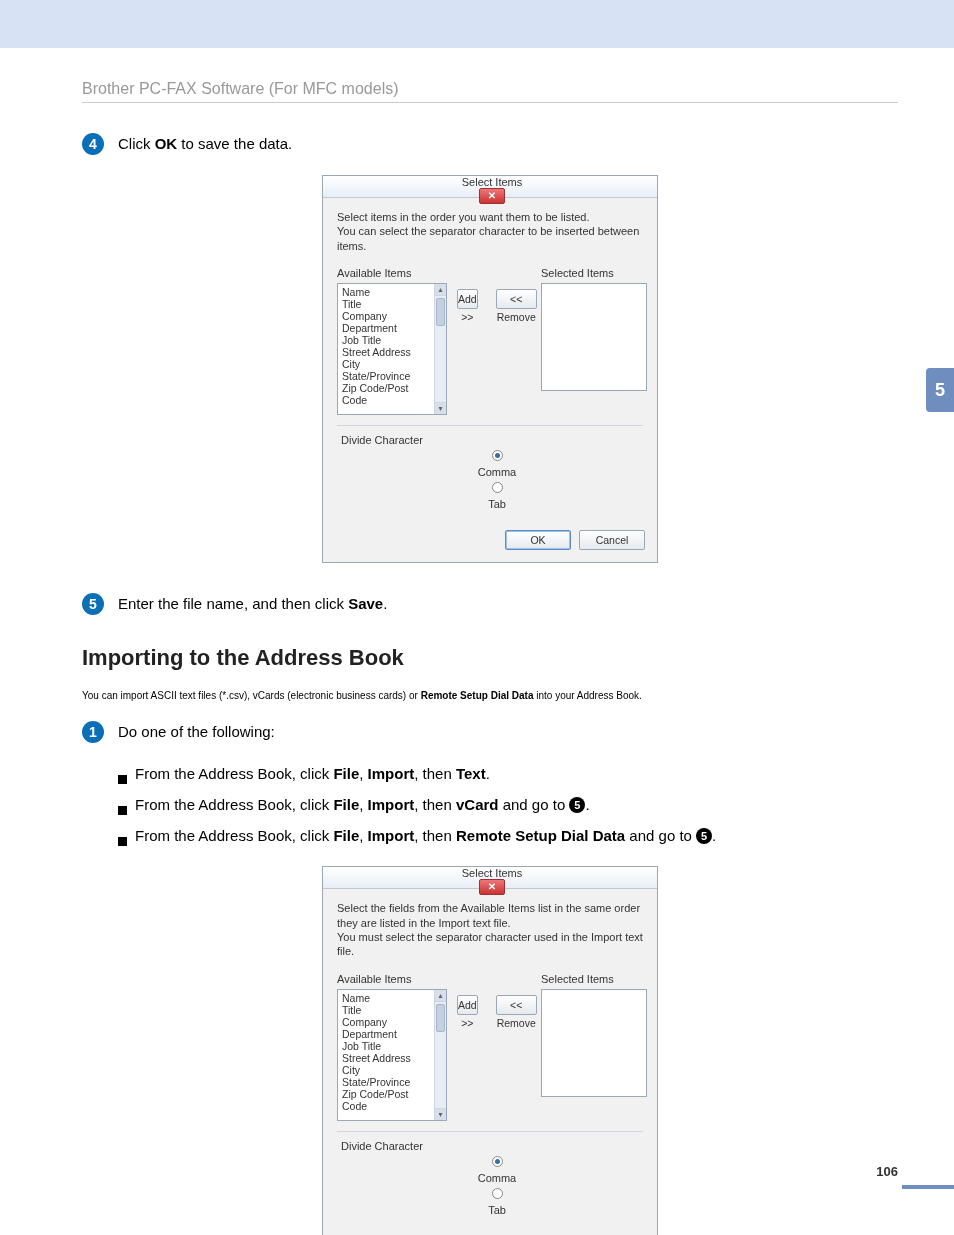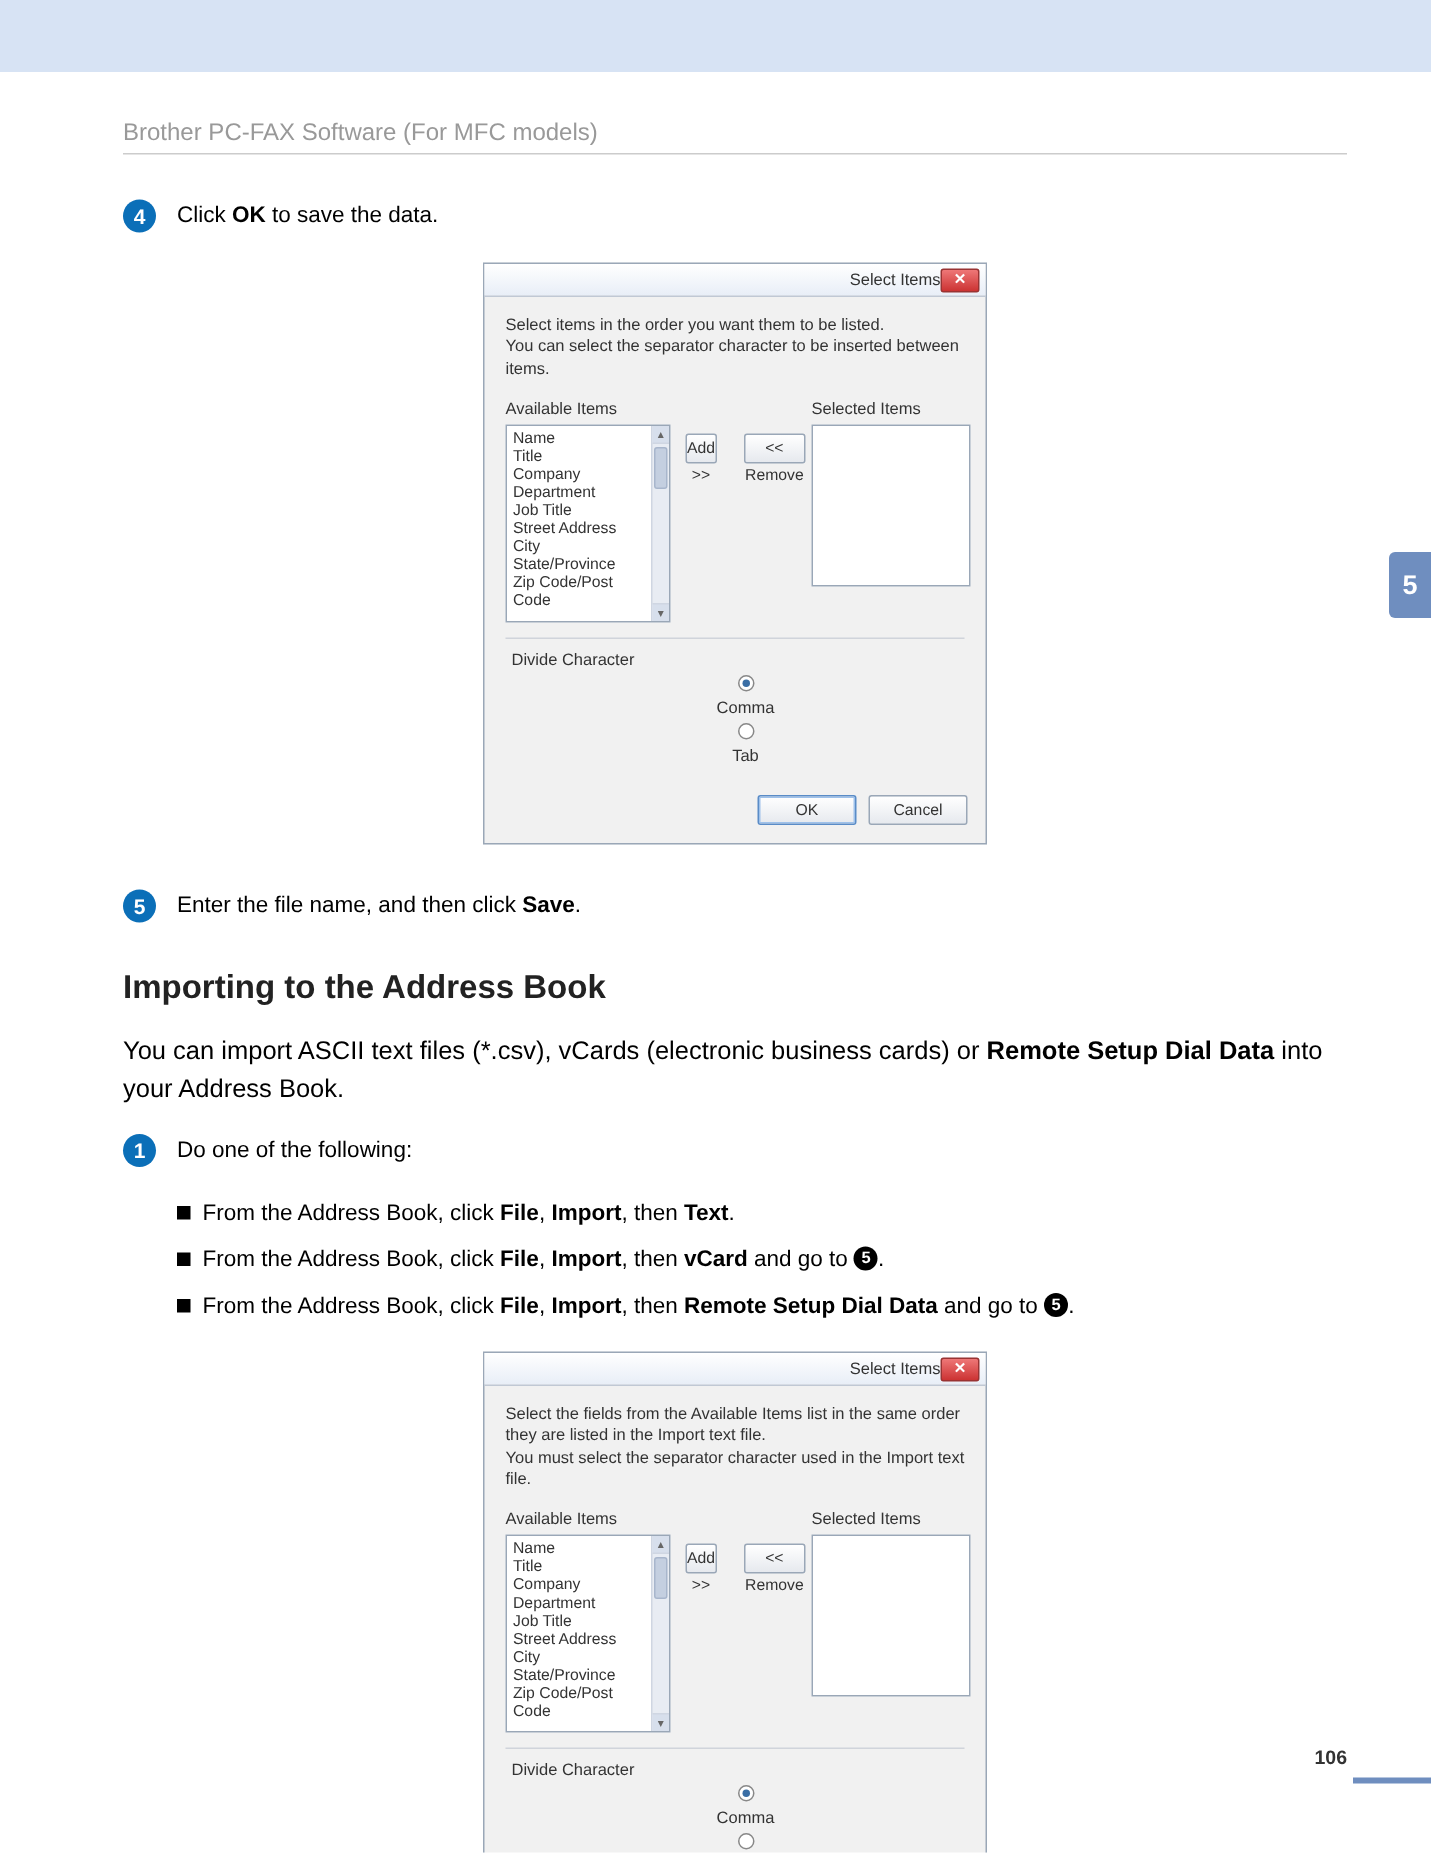--- a/index.html
+++ b/index.html
@@ -86,22 +86,23 @@
     font-family: Tahoma, Arial, sans-serif;
     font-size: 11px;
     color: #333;
   }
   .dialog .titlebar {
     background: linear-gradient(#fff, #e8eef7);
     border-bottom: 1px solid #c0c8d4;
     height: 22px;
     display: flex;
     align-items: center;
-    justify-content: flex-end;
+    justify-content: flex-start;
     padding: 0 4px 0 8px;
+    flex-direction: column;
   }
   .dialog .titlebar span { font-size: 11px; color: #333; }
   .close-btn {
     width: 26px; height: 16px;
     background: linear-gradient(#e77, #c33);
     border: 1px solid #933;
     border-radius: 2px;
     color: #fff;
     font-size: 10px;
     line-height: 14px;
@@ -215,30 +216,30 @@
   }
   .dialog-footer .dlg-btn { width: 66px; }
   .dialog-footer .dlg-btn.primary { border-color: #5a8cc7; box-shadow: 0 0 0 1px #9ec1ea inset; }
   .h2 {
     font-size: 22px;
     font-weight: bold;
     color: #222;
     margin: 30px 0 18px 0;
   }
   .para {
-    font-size: 17px;
+    font-size: 10px;
     line-height: 1.45;
     margin-bottom: 18px;
   }
   .sub-bullets {
     margin-left: 36px;
   }
   .bullet-row {
     display: flex;
-    align-items: flex-start;
+    align-items: flex-end;
     font-size: 15px;
     margin-bottom: 10px;
     line-height: 1.4;
   }
   .bullet-row .sq {
     width: 9px; height: 9px;
     background: #000;
     margin-right: 8px;
     margin-top: 6px;
     flex-shrink: 0;

